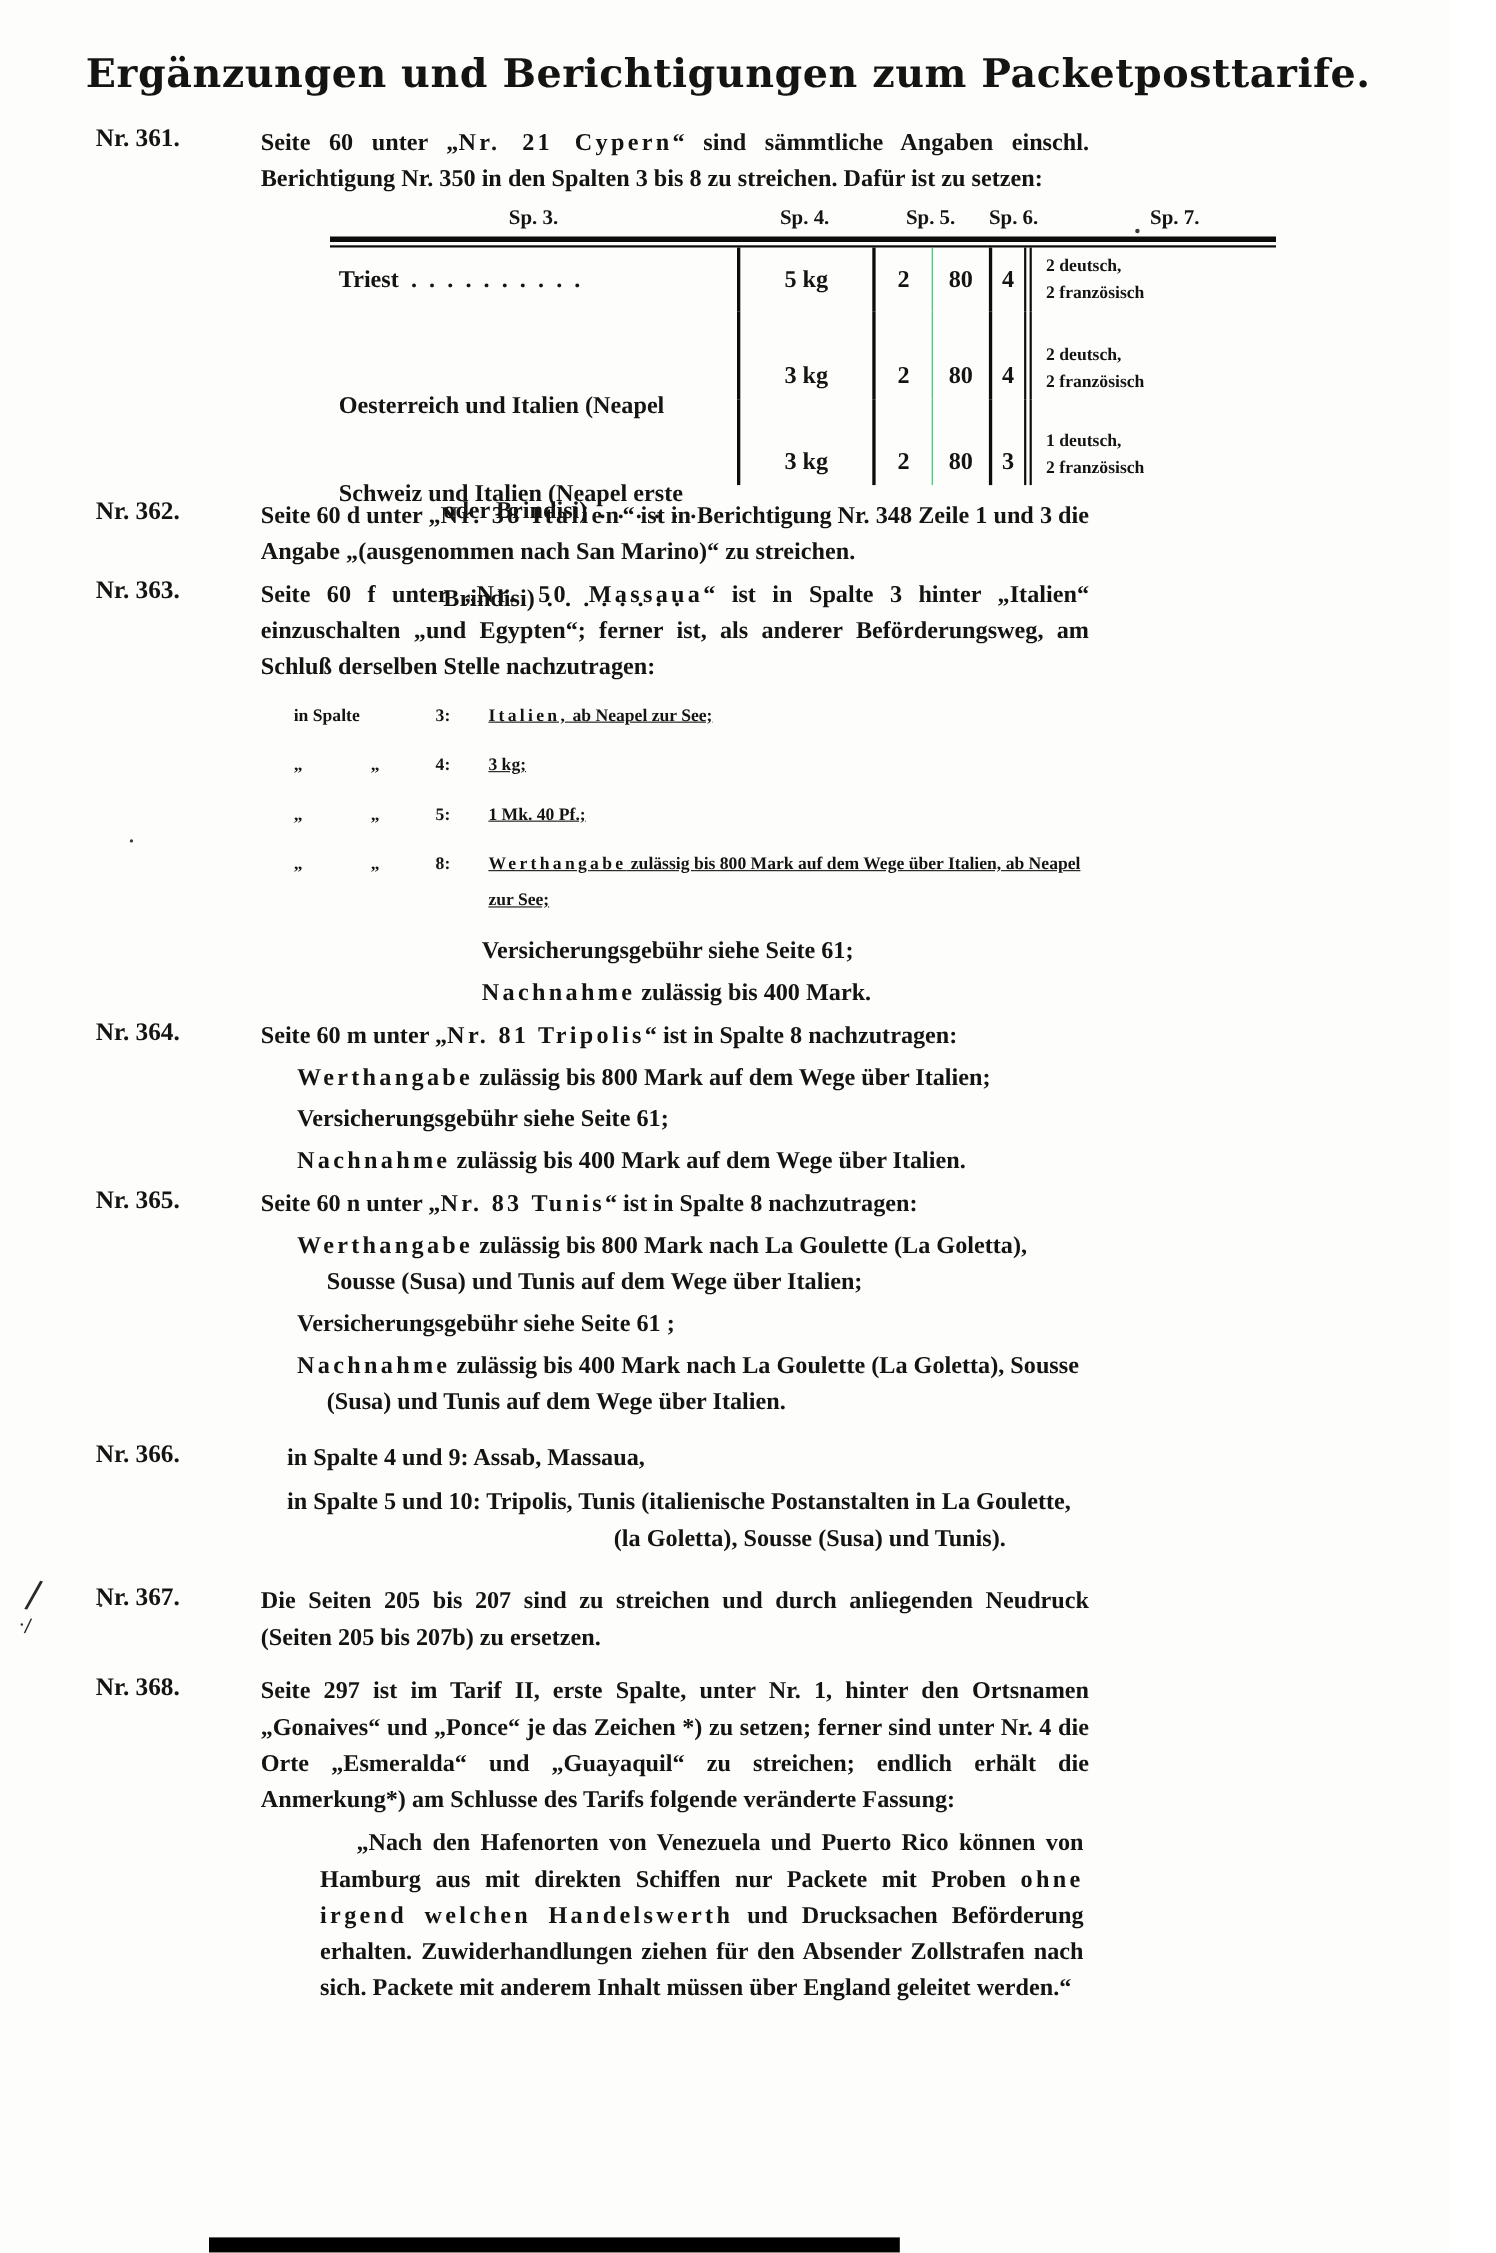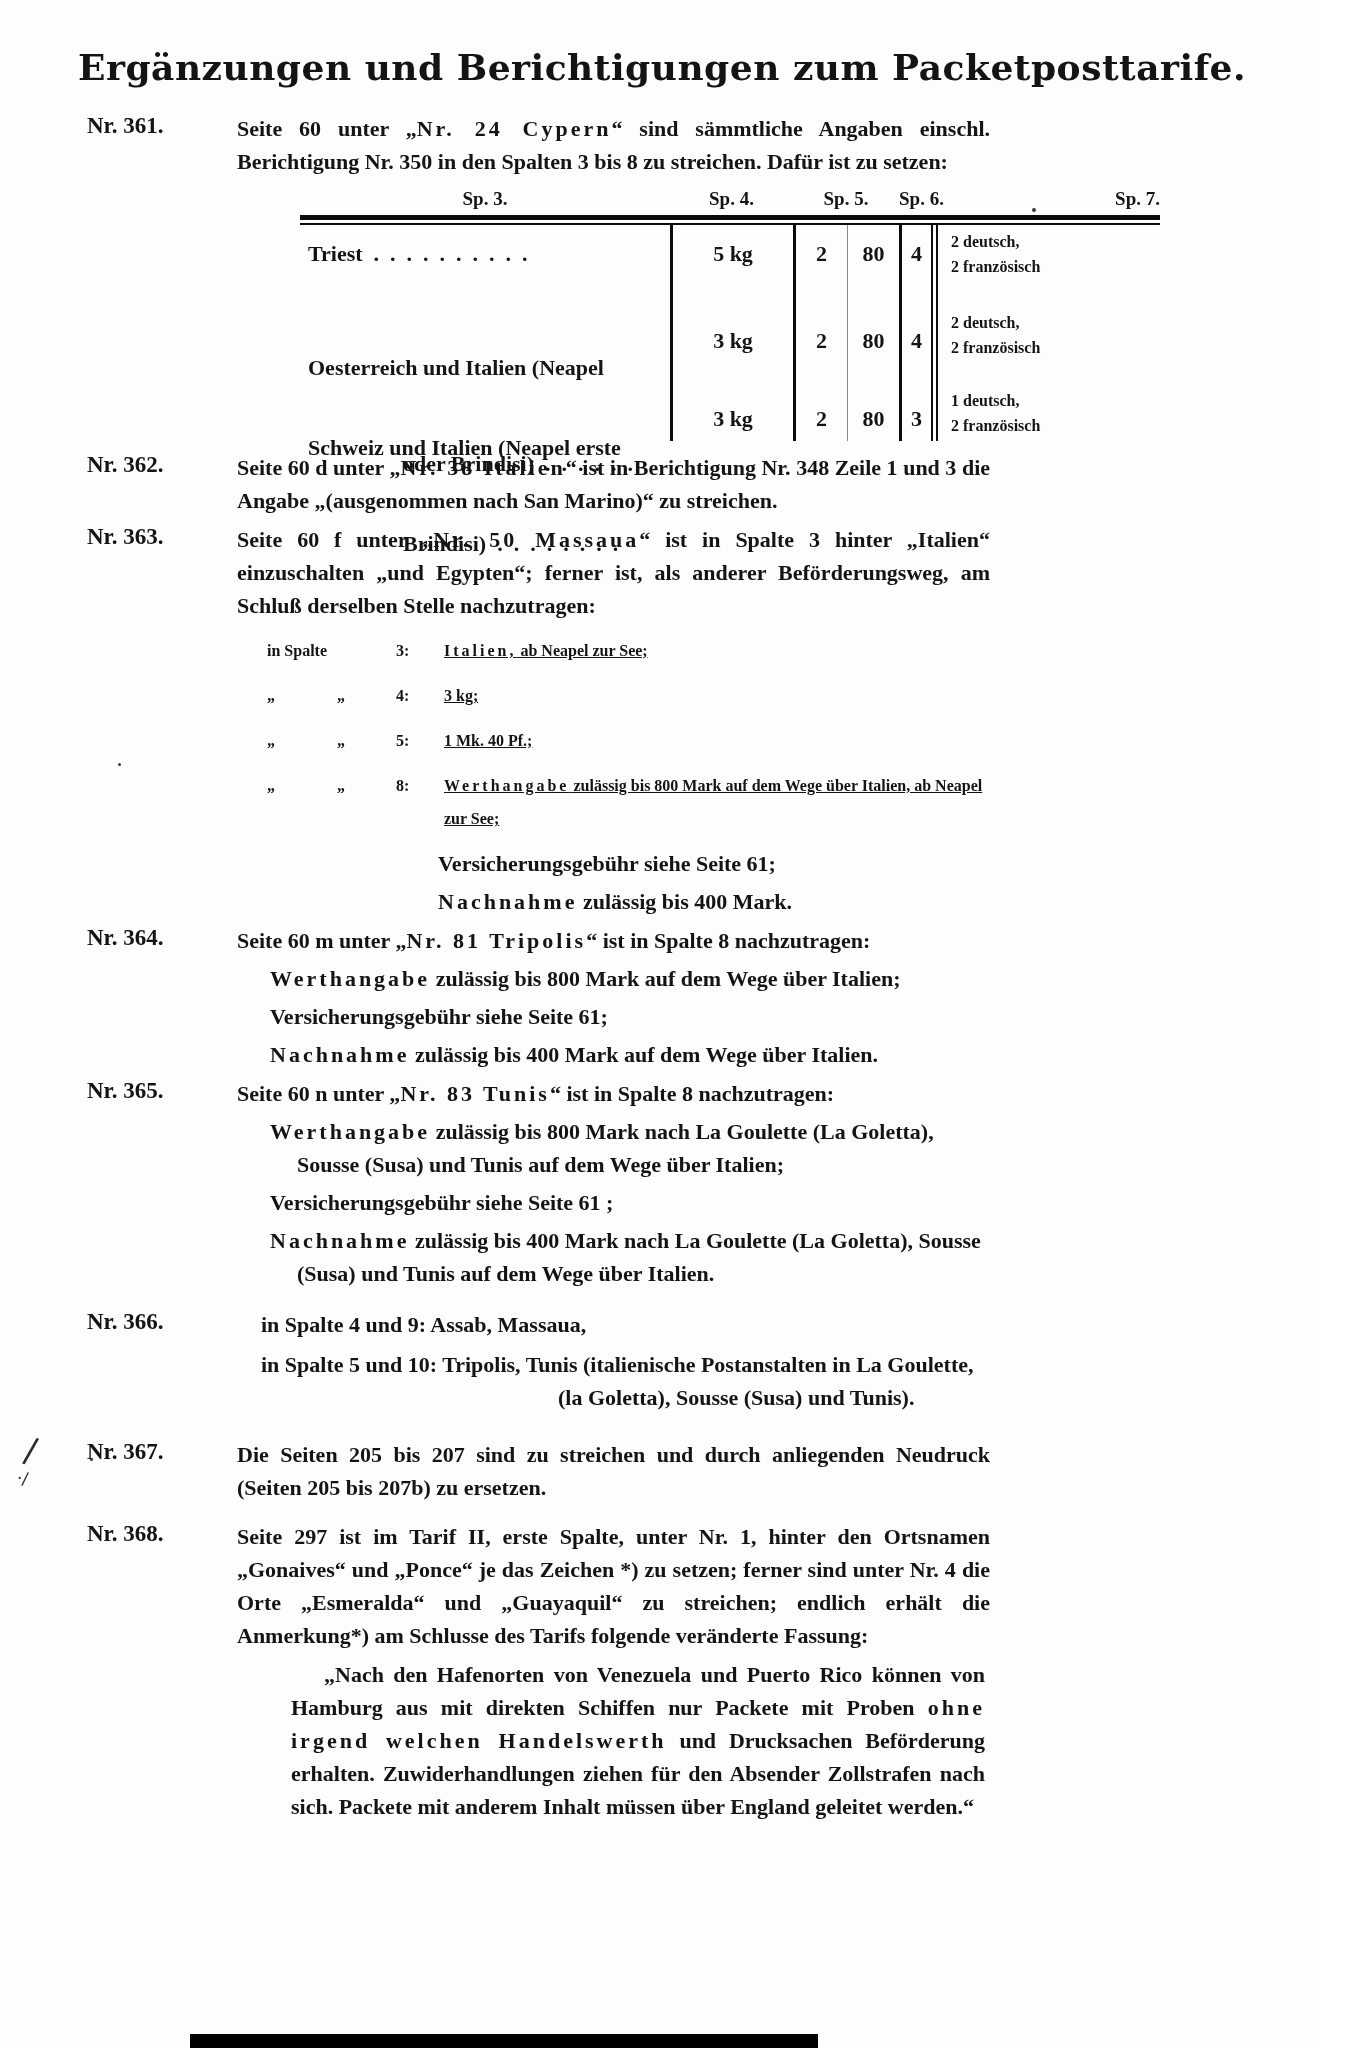--- a/index.html
+++ b/index.html
@@ -21,21 +21,21 @@
   .sperr { letter-spacing:3px; }
 
   
   .ptable { margin:10px 0 10px 63px; width:860px; }
   .thead { display:flex; font-size:19px; line-height:22px; margin-bottom:5px; }
   .th { text-align:center; white-space:nowrap; }
   .th-sp3 { width:370px; }
   .th-sp4 { width:123px; }
   .th-sp5 { width:106px; }
   .th-sp6 { width:32px; }
-  .th-sp7 { width:229px; text-align:right; padding-left:45px; }
+  .th-sp7 { width:229px; text-align:center; padding-left:45px; }
   .rule-a { height:5px; background:#0c0c0c; }
   .rule-b { height:2px; background:#0c0c0c; margin-top:3px; }
   .trow { display:flex; font-size:22px; }
   .cell { flex:none; }
   .c-desc { width:370px; padding-left:8px; white-space:pre; }
   .c-kg   { width:123px; border-left:3px solid #0c0c0c; }
   .c-v1   { width:54px;  border-left:3px solid #0c0c0c; }
   .c-v2   { width:52px;  border-left:1px solid #22c55e; }
   .c-v3   { width:32px;  border-left:3px solid #0c0c0c; }
   .c-notes{ width:229px; border-left:7px double #0c0c0c; padding-left:13px;
@@ -80,21 +80,21 @@
 <body>
 
 <div class="page">
 
   <h1 class="title">Ergänzungen und Berichtigungen zum Packetposttarife.</h1>
 
   <div class="items">
 
     <div class="item">
       <div class="nr">Nr. 361.</div>
-      <p class="para"><span>Seite 60 unter „</span><span class="sperr">Nr. 24 Cypern</span><span>“ sind sämmtliche Angaben einschl. Berichtigung Nr. 350 in den Spalten 3 bis 8 zu streichen.  Dafür ist zu setzen:</span></p>
+      <p class="para"><span>Seite 60 unter „</span><span class="sperr">Nr. 21 Cypern</span><span>“ sind sämmtliche Angaben einschl. Berichtigung Nr. 350 in den Spalten 3 bis 8 zu streichen.  Dafür ist zu setzen:</span></p>
 
       <div class="ptable">
         <div class="thead">
           <div class="th th-sp3">Sp. 3.</div>
           <div class="th th-sp4">Sp. 4.</div>
           <div class="th th-sp5">Sp. 5.</div>
           <div class="th th-sp6">Sp. 6.</div>
           <div class="th th-sp7">Sp. 7.</div>
         </div>
         <div class="rule-a"></div>

